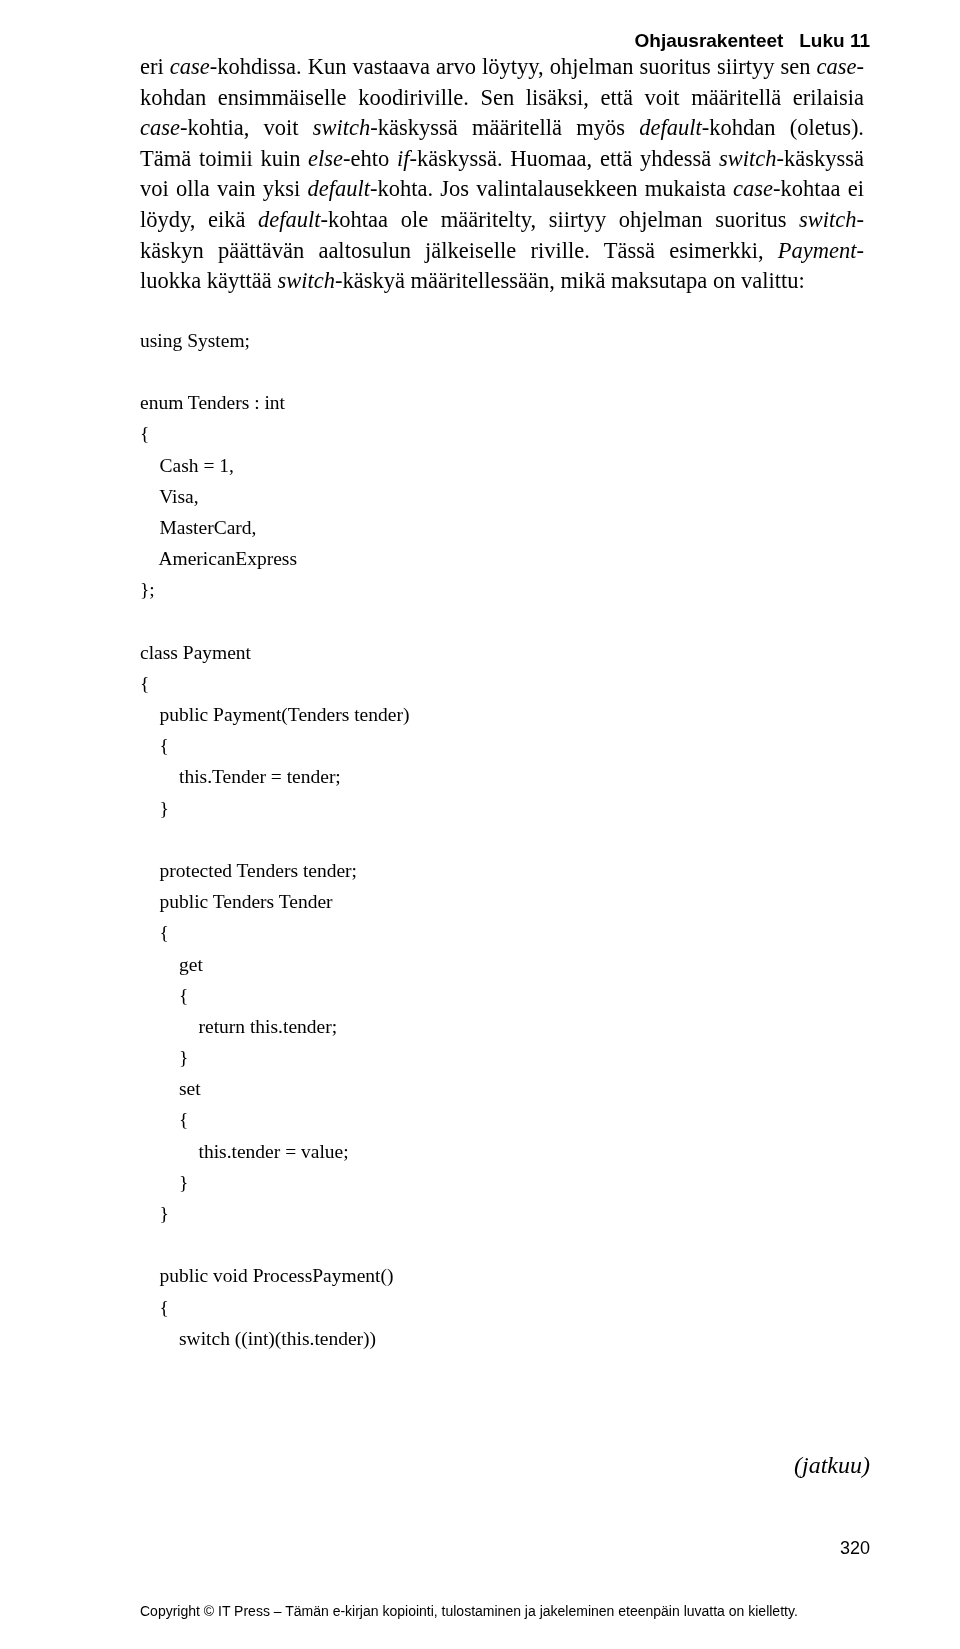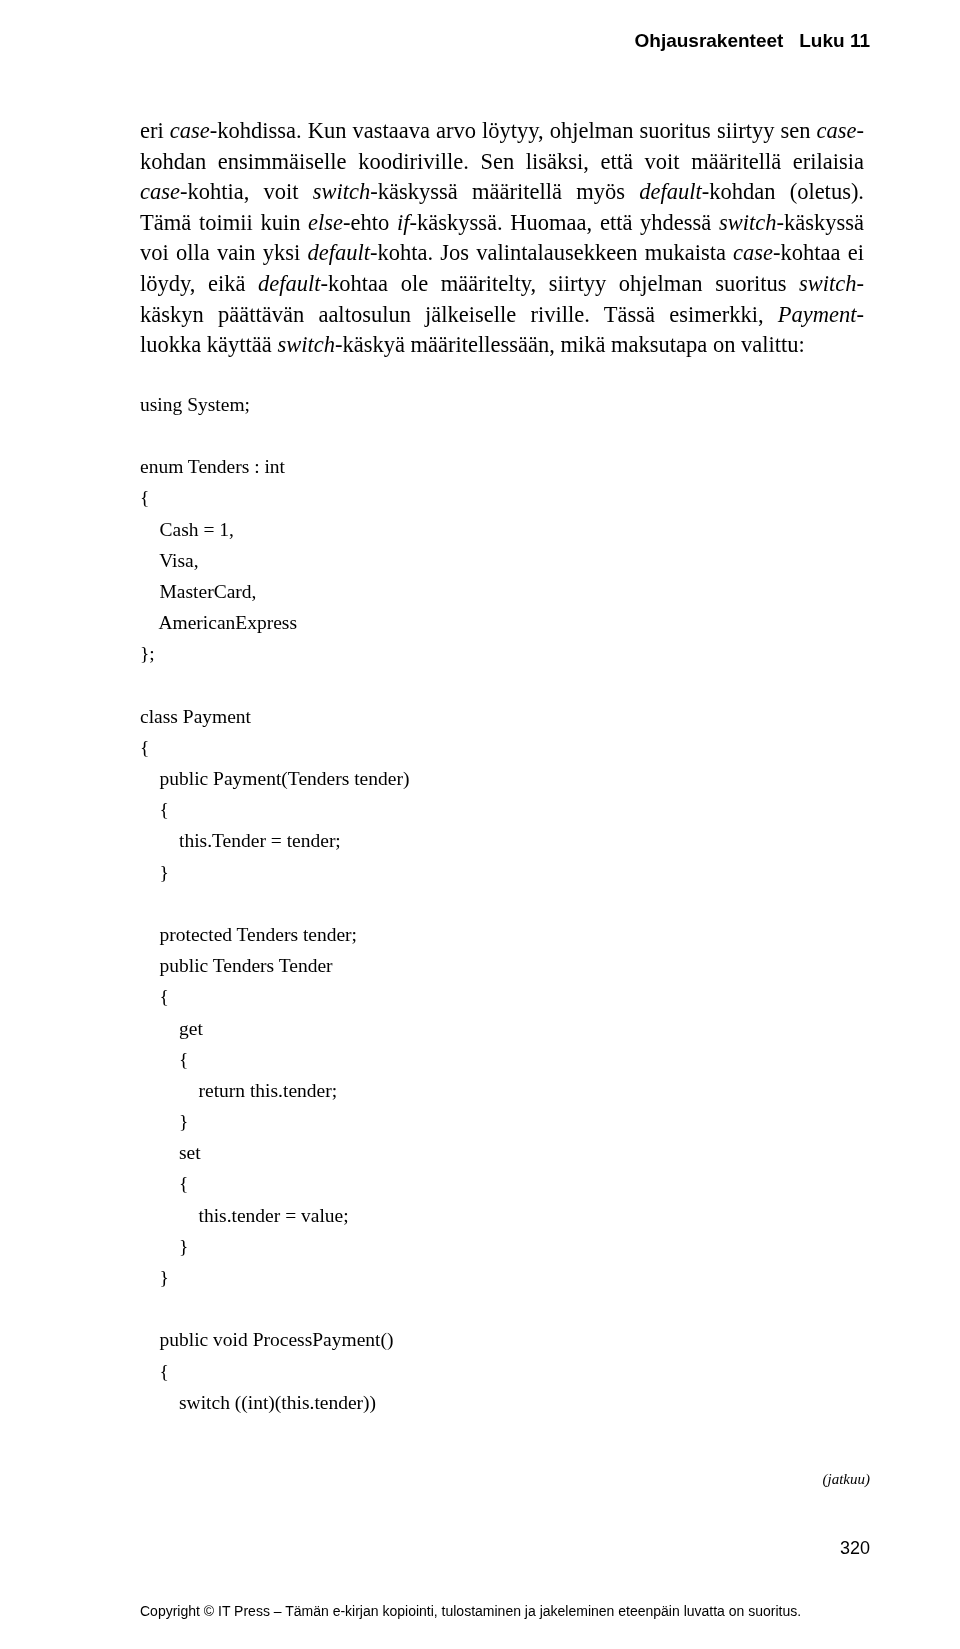--- a/index.html
+++ b/index.html
@@ -15,42 +15,41 @@
     width: 960px;
     min-height: 1649px;
     padding: 30px 90px 40px 140px;
     position: relative;
   }
   .running-head {
     font-family: Arial, Helvetica, sans-serif;
     font-size: 19px;
     font-weight: 700;
     text-align: right;
-    margin-bottom: 64px;
   }
   .body-text {
     font-size: 22.5px;
     line-height: 1.36;
     text-align: justify;
     margin: 0 6px 28px 0;
   }
   .body-text .i { font-style: italic; }
   pre.code {
     font-family: Liberation Serif, serif;
     font-size: 19.5px;
     line-height: 1.6;
     white-space: pre;
     margin: 0 0 28px 0;
   }
   .fn {
     position: absolute;
     right: 90px;
-    bottom: 161px;
+    bottom: 170px;
     font-style: italic;
-    font-size: 15px;
+    font-size: 24px;
   }
   .page-num {
     position: absolute;
     right: 90px;
     bottom: 90px;
     font-family: Arial, Helvetica, sans-serif;
     font-size: 18px;
   }
   .copyright {
     position: absolute;
@@ -103,15 +102,15 @@
             this.tender = value;
         }
     }
 
     public void ProcessPayment()
     {
         switch ((int)(this.tender))</pre>
 
   <div class="fn">(jatkuu)</div>
   <div class="page-num">320</div>
-  <div class="copyright">Copyright © IT Press – Tämän e-kirjan kopiointi, tulostaminen ja jakeleminen eteenpäin luvatta on suoritus.</div>
+  <div class="copyright">Copyright © IT Press – Tämän e-kirjan kopiointi, tulostaminen ja jakeleminen eteenpäin luvatta on kielletty.</div>
 
 </div>
 
 </body></html>

